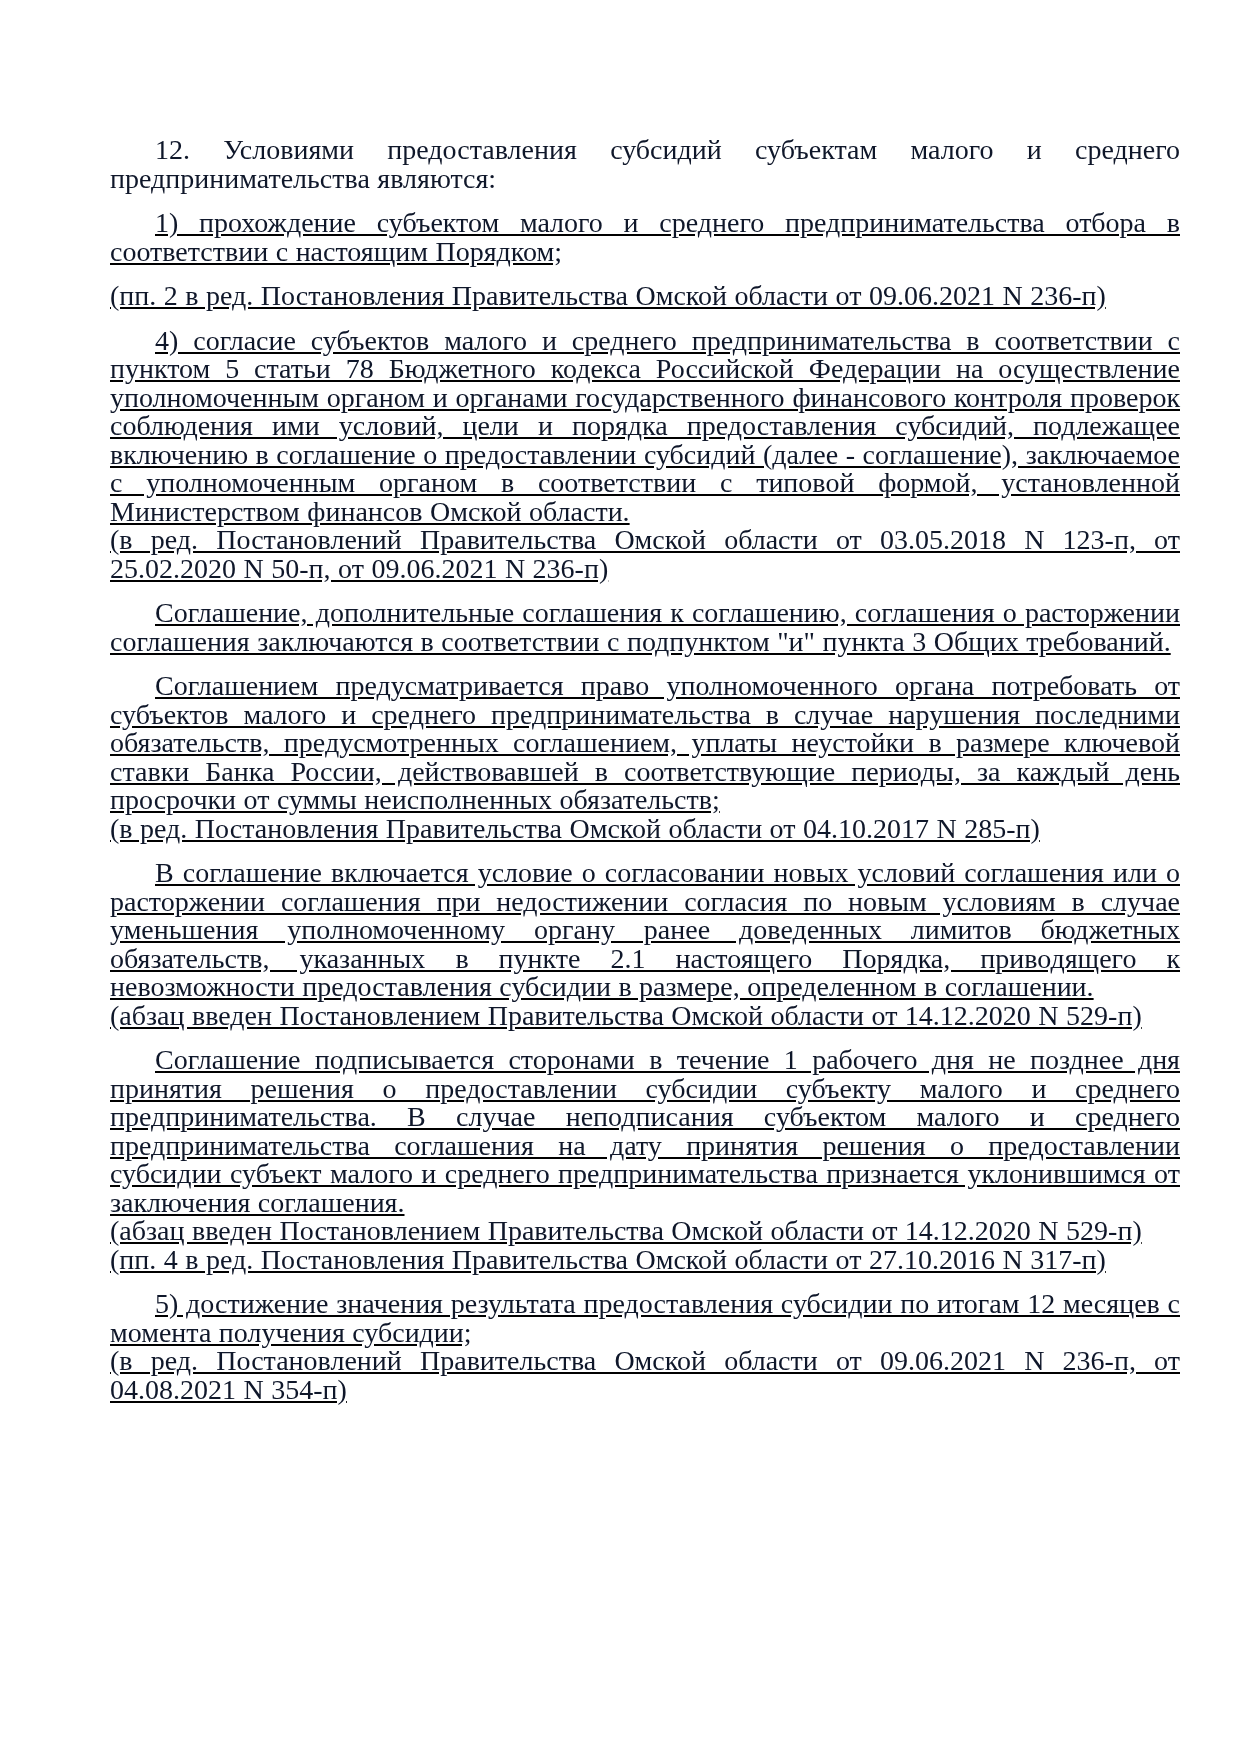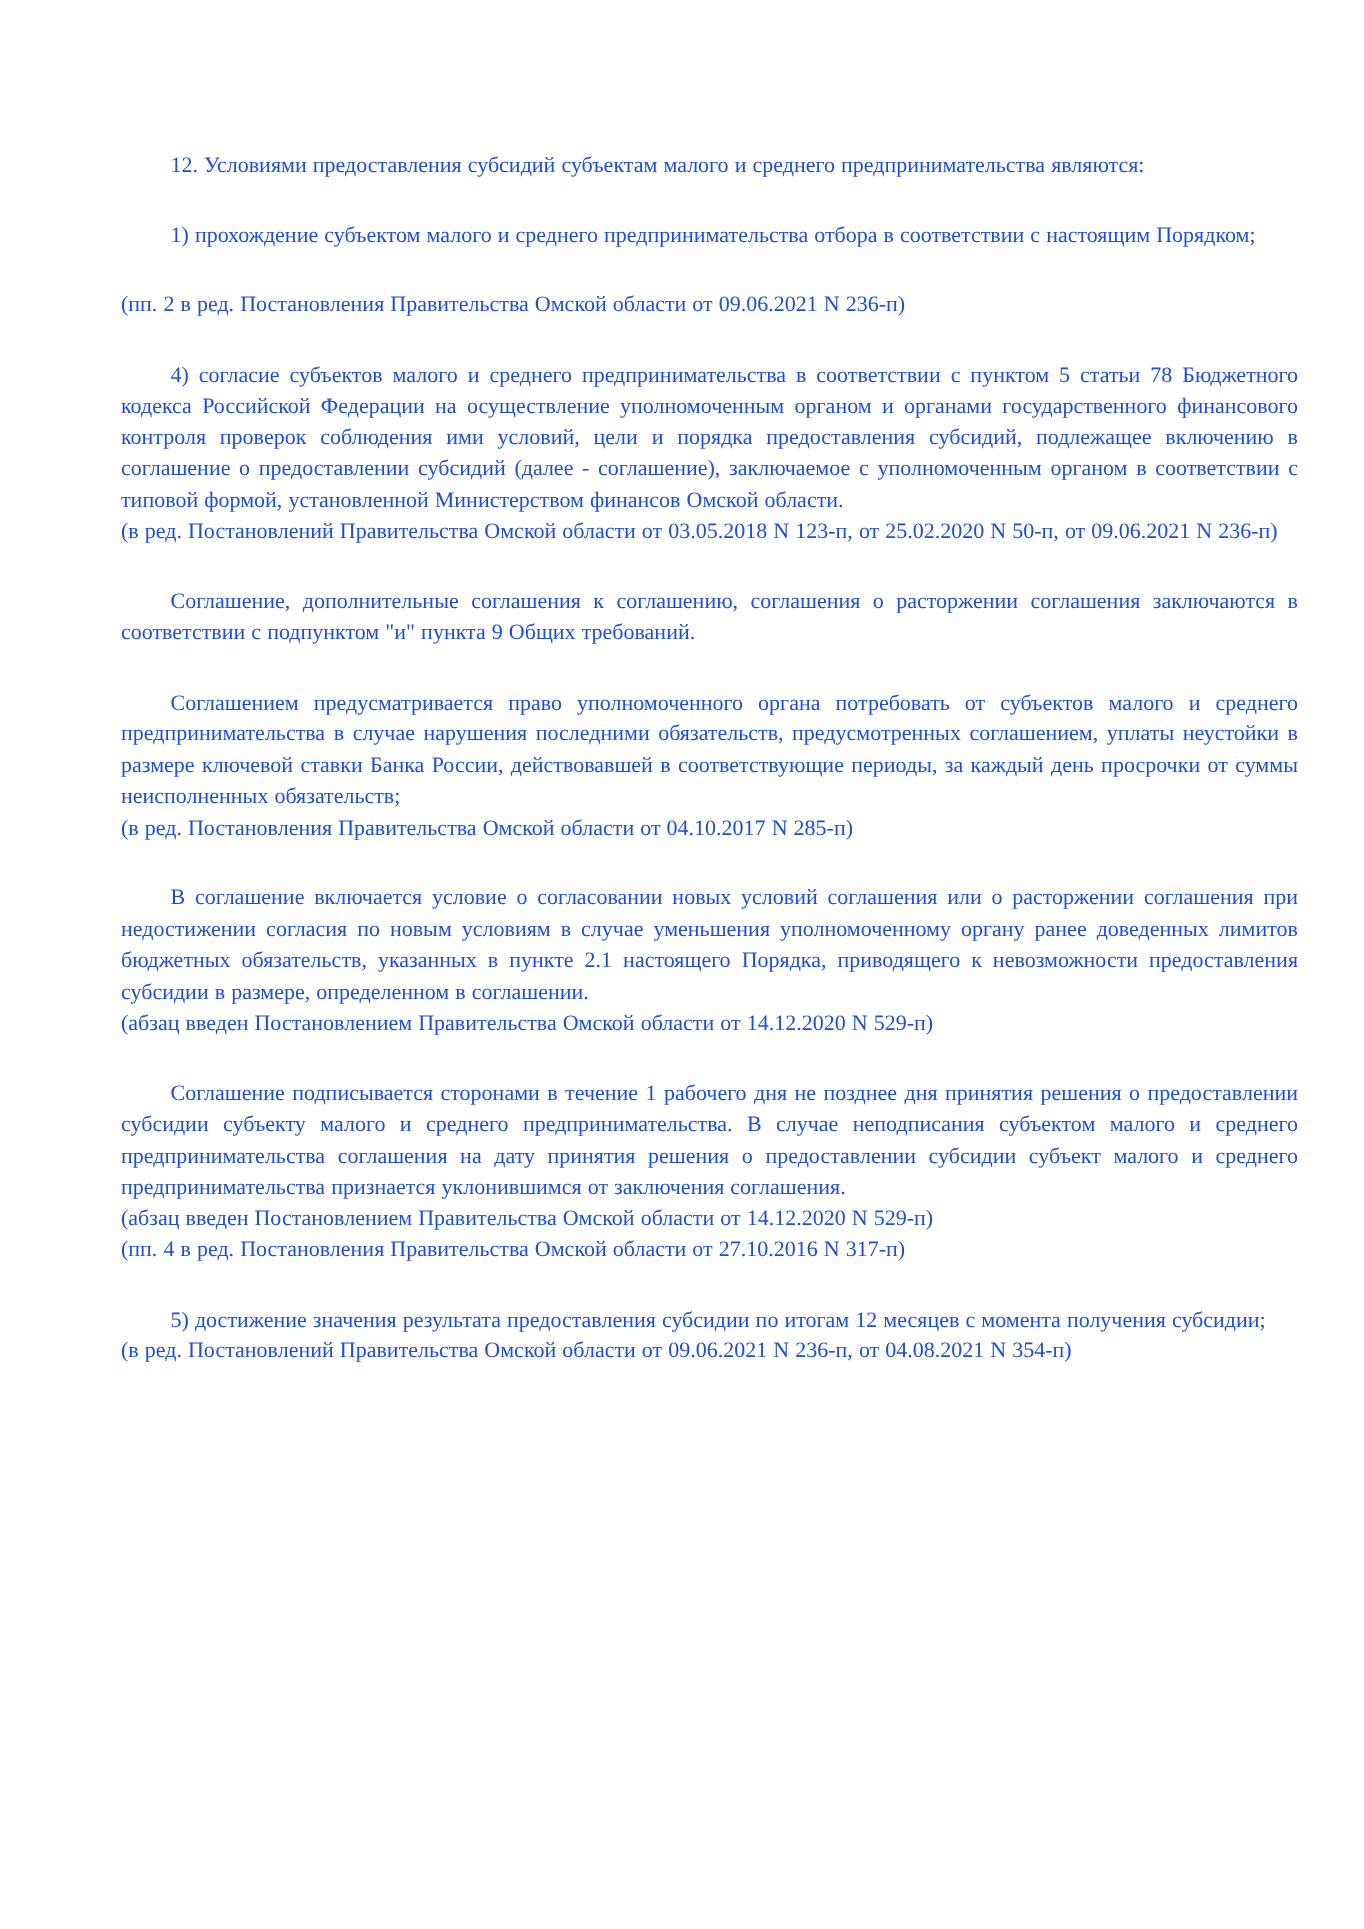--- a/index.html
+++ b/index.html
@@ -18,31 +18,32 @@
     box-sizing: border-box;
     width: 1240px;
     height: 1754px;
     padding: 136px 60px 0 110px;
     background: #ffffff;
   }
   .content {
     width: 1070px;
   }
   .group + .group {
-    margin-top: 35px;
+    margin-top: 16px;
+    text-decoration: underline;
   }
   p.block {
     margin: 0;
     padding: 0;
-    font-size: 20px;
+    font-size: 28px;
     line-height: 28.5px;
     text-align: justify;
     text-align-last: left;
     word-spacing: 0.5px;
-    color: #1d4ed8;
+    color: #0f172a;
   }
   p.paragraph {
     text-indent: 45px;
   }
   p.amendment-note {
     text-indent: 0;
   }
 </style>
 </head>
 <body>
@@ -56,21 +57,21 @@
         <p class="block paragraph">1) прохождение субъектом малого и среднего предпринимательства отбора в соответствии с настоящим Порядком;</p>
       </div>
       <div class="group">
         <p class="block amendment-note">(пп. 2 в ред. Постановления Правительства Омской области от 09.06.2021 N 236-п)</p>
       </div>
       <div class="group">
         <p class="block paragraph">4) согласие субъектов малого и среднего предпринимательства в соответствии с пунктом 5 статьи 78 Бюджетного кодекса Российской Федерации на осуществление уполномоченным органом и органами государственного финансового контроля проверок соблюдения ими условий, цели и порядка предоставления субсидий, подлежащее включению в соглашение о предоставлении субсидий (далее - соглашение), заключаемое с уполномоченным органом в соответствии с типовой формой, установленной Министерством финансов Омской области.</p>
         <p class="block amendment-note">(в ред. Постановлений Правительства Омской области от 03.05.2018 N 123-п, от 25.02.2020 N 50-п, от 09.06.2021 N 236-п)</p>
       </div>
       <div class="group">
-        <p class="block paragraph">Соглашение, дополнительные соглашения к соглашению, соглашения о расторжении соглашения заключаются в соответствии с подпунктом "и" пункта 9 Общих требований.</p>
+        <p class="block paragraph">Соглашение, дополнительные соглашения к соглашению, соглашения о расторжении соглашения заключаются в соответствии с подпунктом "и" пункта 3 Общих требований.</p>
       </div>
       <div class="group">
         <p class="block paragraph">Соглашением предусматривается право уполномоченного органа потребовать от субъектов малого и среднего предпринимательства в случае нарушения последними обязательств, предусмотренных соглашением, уплаты неустойки в размере ключевой ставки Банка России, действовавшей в соответствующие периоды, за каждый день просрочки от суммы неисполненных обязательств;</p>
         <p class="block amendment-note">(в ред. Постановления Правительства Омской области от 04.10.2017 N 285-п)</p>
       </div>
       <div class="group">
         <p class="block paragraph">В соглашение включается условие о согласовании новых условий соглашения или о расторжении соглашения при недостижении согласия по новым условиям в случае уменьшения уполномоченному органу ранее доведенных лимитов бюджетных обязательств, указанных в пункте 2.1 настоящего Порядка, приводящего к невозможности предоставления субсидии в размере, определенном в соглашении.</p>
         <p class="block amendment-note">(абзац введен Постановлением Правительства Омской области от 14.12.2020 N 529-п)</p>
       </div>
       <div class="group">

